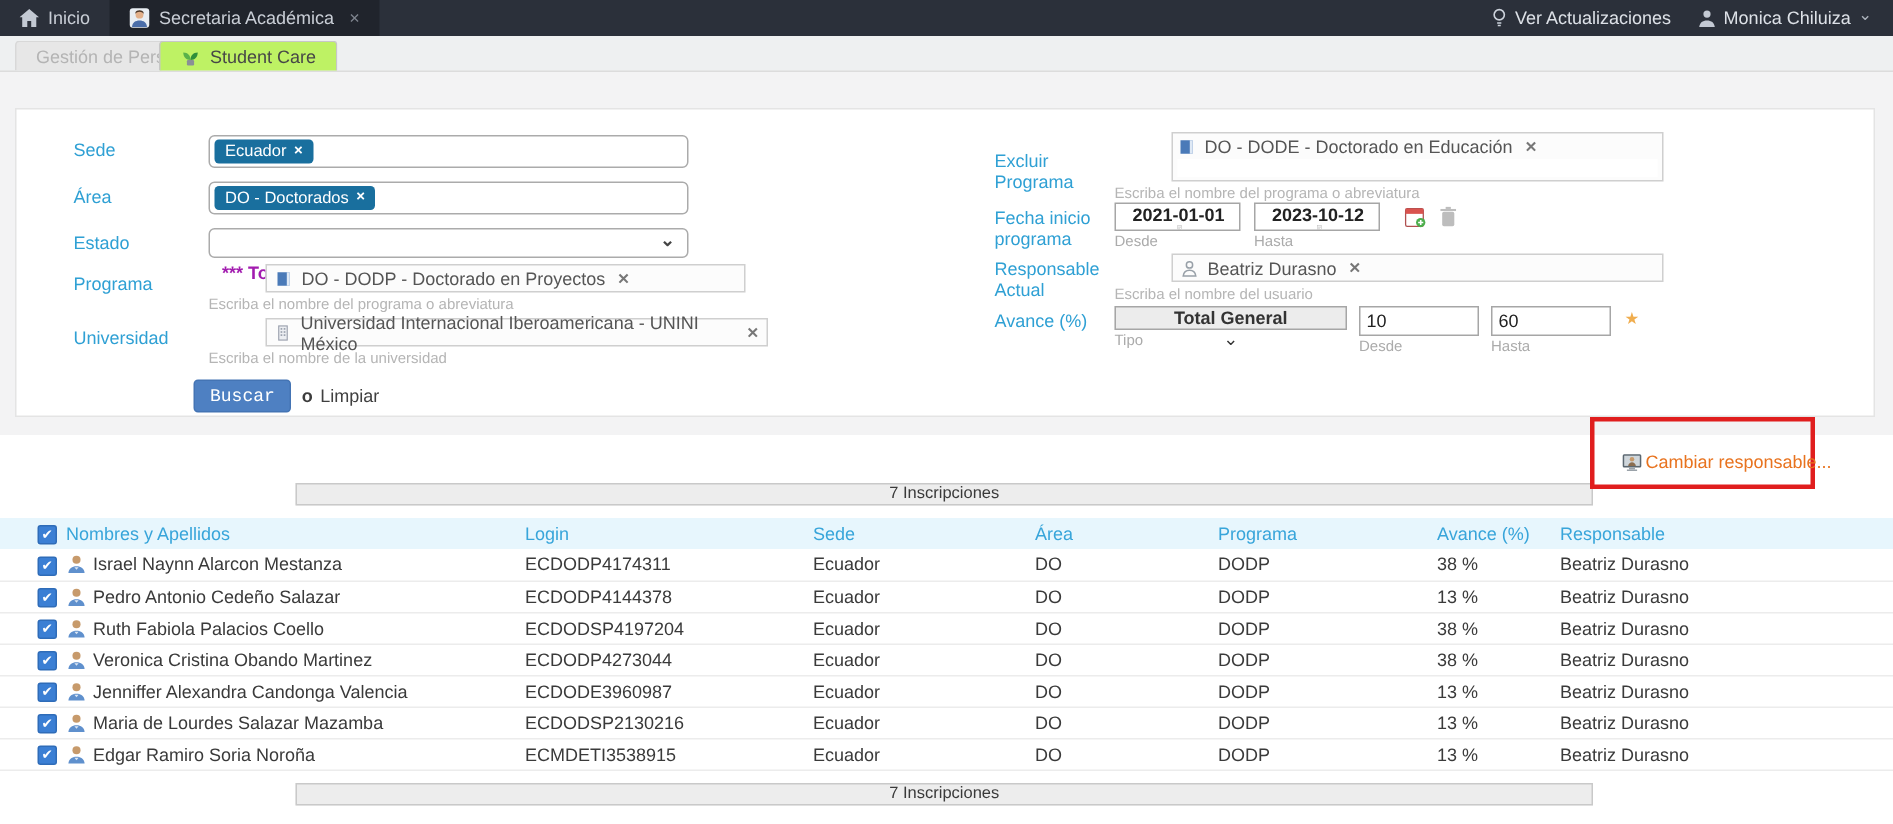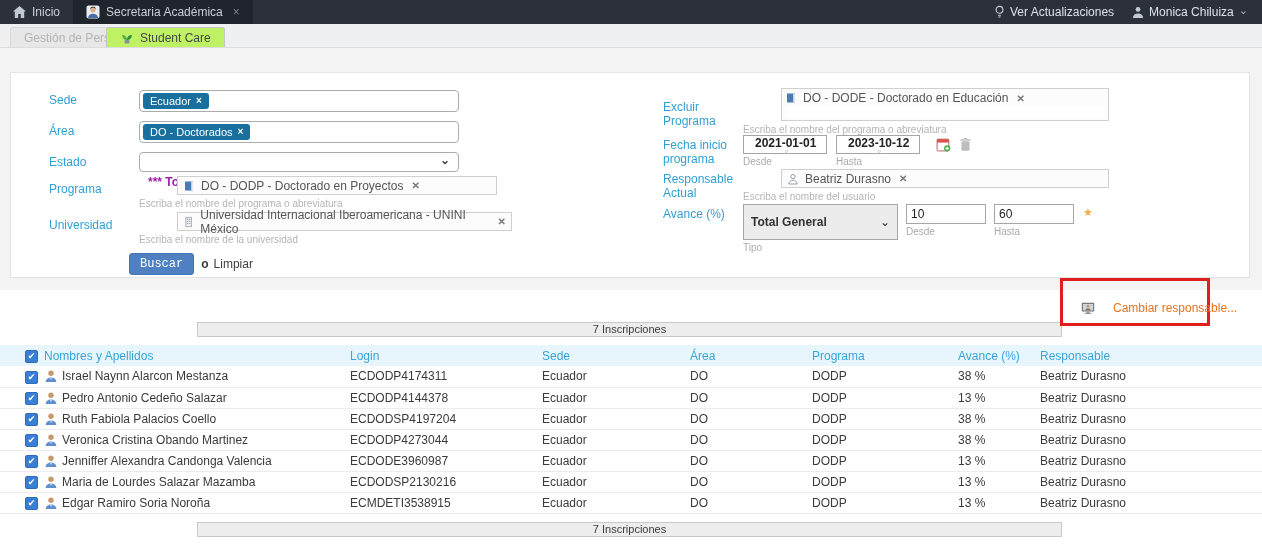--- a/index.html
+++ b/index.html
@@ -48,33 +48,33 @@
   .inner-input { background:#fff; height:13px; border:none; width:100%; }
   .hint { font-size:10px; color:#b5b5b5; margin-top:3px; }
   .stack { display:flex; flex-direction:column; }
 
   .dategroup { display:flex; flex-direction:column; margin-right:9px; }
   .dateinput { width:84px; height:19px; border:1px solid #a6a6a6; background:#fff; display:flex; align-items:center; justify-content:space-between; padding:0 2px 0 4px;flex-direction:column; }
   .dateinput input { border:none; width:62px; font-family:"Liberation Sans",sans-serif; font-size:12px; font-weight:bold; color:#222; outline:none; padding:0; }
   .cap { font-size:10px; color:#ababab; margin-top:2px; }
   .icon-btn { width:15px; height:15px; margin-left:7px; cursor:pointer; align-self:flex-start; margin-top:2px; }
 
-  .selectgray { width:155px; height:36px; border:1px solid #a6a6a6; background:#ececec; display:flex; align-items:center; justify-content:space-between; padding:0 7px; cursor:pointer; }
+  .selectgray { width:155px; height:16px; border:1px solid #a6a6a6; background:#ececec; display:flex; align-items:center; justify-content:space-between; padding:0 7px; cursor:pointer;flex-direction:column; }
   .selectgray .sval { font-weight:bold; color:#333; }
   .numgroup { display:flex; flex-direction:column; margin-left:8px; }
   .numinput { width:80px; height:20px; border:1px solid #a6a6a6; background:#fff; font-family:"Liberation Sans",sans-serif; font-size:12px; padding:0 4px; outline:none; color:#222; }
   .star { color:#f0ad4e; font-size:11px; margin-left:9px; margin-top:2px; }
 
   .btn-buscar { background:#4e80c2; border:1px solid #4474b4; color:#ffffff; border-radius:3px; padding:3px 10px; font-size:12px; cursor:pointer; font-family:Liberation Mono, monospace; }
   .o-word { font-weight:bold; color:#3c3c3c; margin:0 5px 0 7px; }
   .limpiar { color:#404040; cursor:pointer; }
 
   
   .redbox { position:absolute; left:1060px; top:278px; width:150px; height:48px; border:3px solid #e01e1e; z-index:20; }
-  .cambiar { position:absolute; left:1081px; top:301px; display:flex; align-items:center; gap:18px; color:#e8731f; font-size:12px; cursor:pointer; z-index:21; }
+  .cambiar { position:absolute; left:1081px; top:301px; display:flex; align-items:center; gap:2px; color:#e8731f; font-size:12px; cursor:pointer; z-index:21; }
 
   
   .pagerbar { position:absolute; left:197px; width:865px; height:15px; background:#ededed; border:1px solid #c9c9c9; text-align:center; font-size:11px; color:#3a3a3a; line-height:13px; z-index:6; }
   .pagerbar.top { top:322px; }
   .pagerbar.bottom { top:522px; }
 
   
   table.grid { position:absolute; top:345px; left:0; width:1262px; border-collapse:collapse; table-layout:fixed; z-index:6; }
   table.grid th, table.grid td { font-weight:normal; text-align:left; font-size:12px; padding:0 3px 0 0; white-space:nowrap; overflow:hidden; height:21px; }
   thead tr { background:#e7f6fd; }

